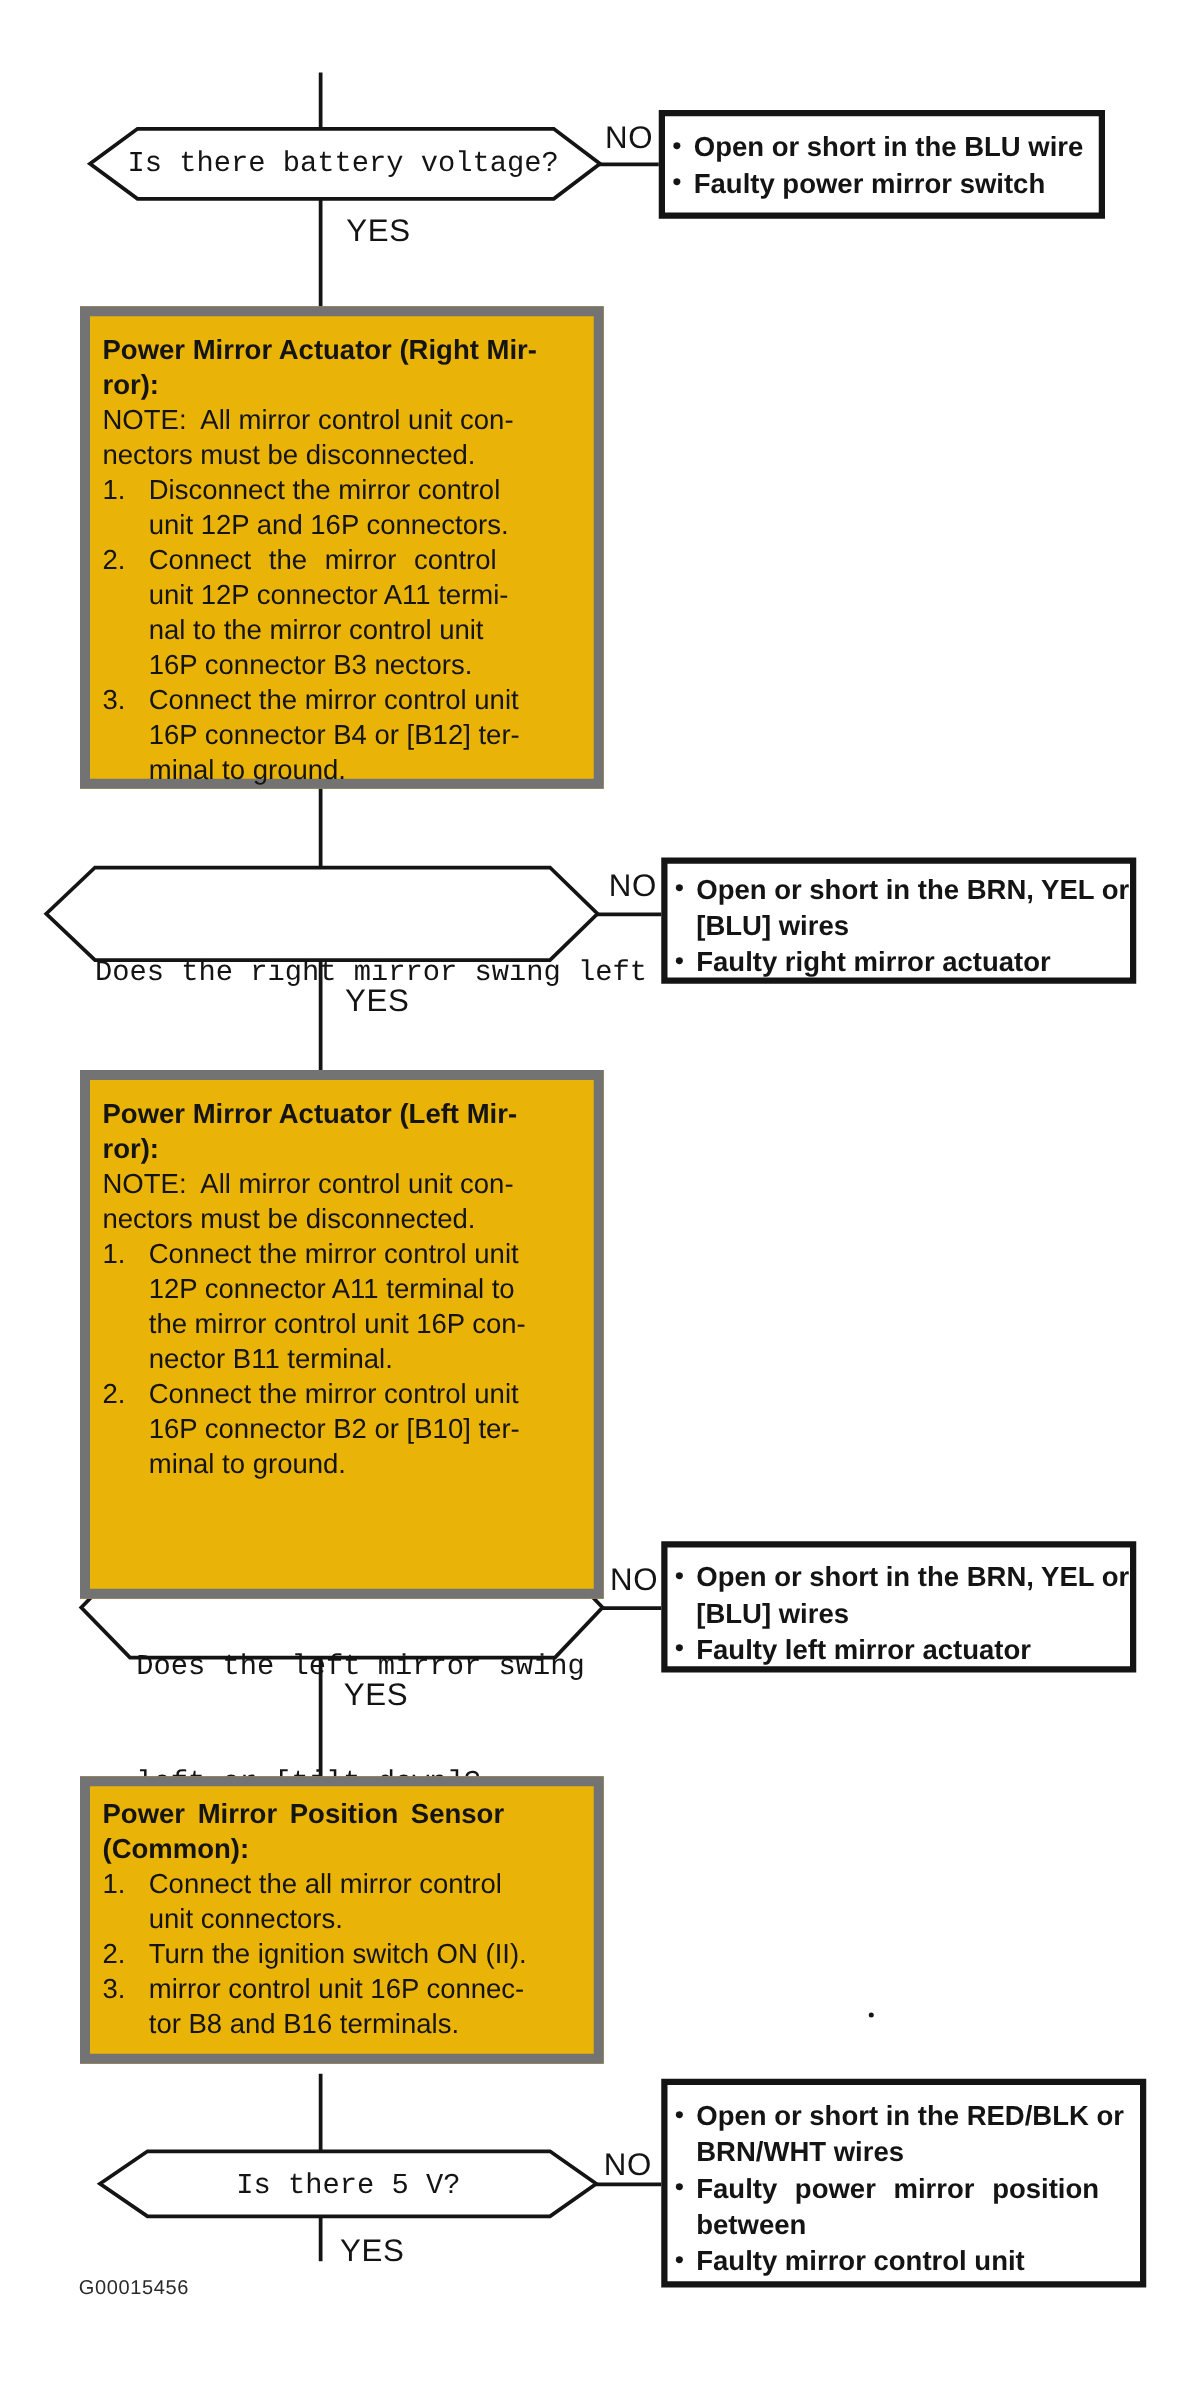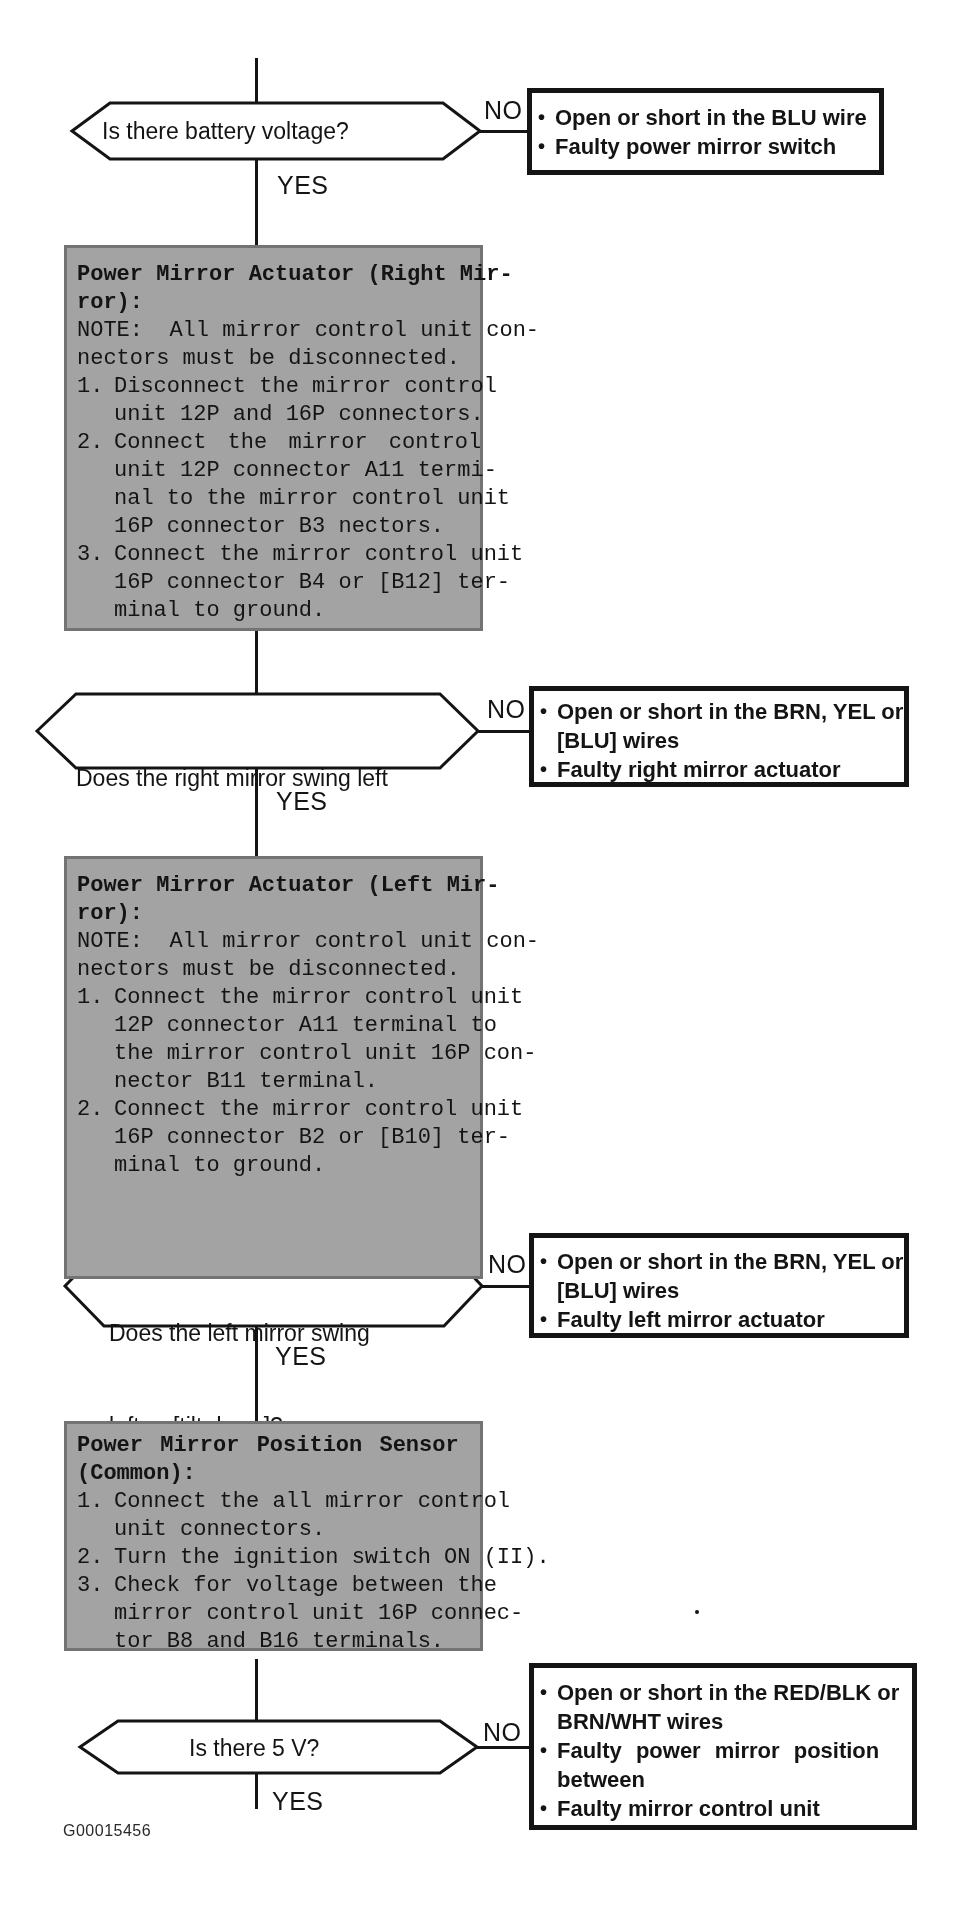--- a/index.html
+++ b/index.html
@@ -1,34 +1,34 @@
 <!DOCTYPE html>
 <html><head>
 <meta charset="utf-8">
 <style>
   html,body{margin:0;padding:0;background:#ffffff;}
   #page{position:relative;width:955px;height:1920px;background:#ffffff;overflow:hidden;
         font-family:"Liberation Sans","DejaVu Sans",sans-serif;color:#141414;}
   svg.wires{position:absolute;left:0;top:0;}
   
-  .step{position:absolute;box-sizing:border-box;border:3px solid #737373;background:#a3a3a3;
-        font-size:22px;line-height:28px;padding-left:10px;padding-right:4px;font-family:Liberation Mono, monospace;}
+  .step{position:absolute;box-sizing:border-box;border:8px solid #737373;background:#eab308;
+        font-size:22px;line-height:28px;padding-left:10px;padding-right:4px;}
   .ln{white-space:pre;}
   .title{font-weight:700;}
   .item{display:flex;}
   .num{width:37px;flex:none;white-space:pre;}
   .itx{flex:1;min-width:0;}
   
   .res{position:absolute;box-sizing:border-box;border:5px solid #141414;background:#ffffff;
        font-weight:700;font-size:22px;line-height:29px;padding-left:6px;padding-right:2px;}
   .rl{display:flex;}
   .blt{width:17px;flex:none;font-size:20px;}
   .rtx{white-space:pre;}
   
-  .q{position:absolute;font-size:23px;line-height:31px;white-space:pre;}
+  .q{position:absolute;font-size:23px;line-height:31px;white-space:pre;font-family:Liberation Mono, monospace;}
   
   .lbl{position:absolute;font-size:25px;letter-spacing:0.5px;}
   
   .wsp{word-spacing:8px;}
   .wsp2{word-spacing:4px;}
   #figid{position:absolute;font-size:16px;color:#2a2a2a;letter-spacing:0.5px;}
   #dot{position:absolute;width:4px;height:4px;background:#141414;border-radius:50%;}
 </style>
 </head>
 <body>
@@ -143,21 +143,20 @@
     </div>
     <div class="item">
       <span class="num">2.</span>
       <span class="itx">
         <div class="ln">Turn the ignition switch ON (II).</div>
       </span>
     </div>
     <div class="item">
       <span class="num">3.</span>
       <span class="itx">
-        <div class="ln">Check for voltage between the</div>
         <div class="ln">mirror control unit 16P connec-</div>
         <div class="ln">tor B8 and B16 terminals.</div>
       </span>
     </div>
   </div>
 
   <div class="res" style="left:527px;top:88px;width:357px;height:87px;padding-top:10px;">
     <div class="rl">
       <span class="blt">•</span>
       <span class="rtx">Open or short in the BLU wire</span>

